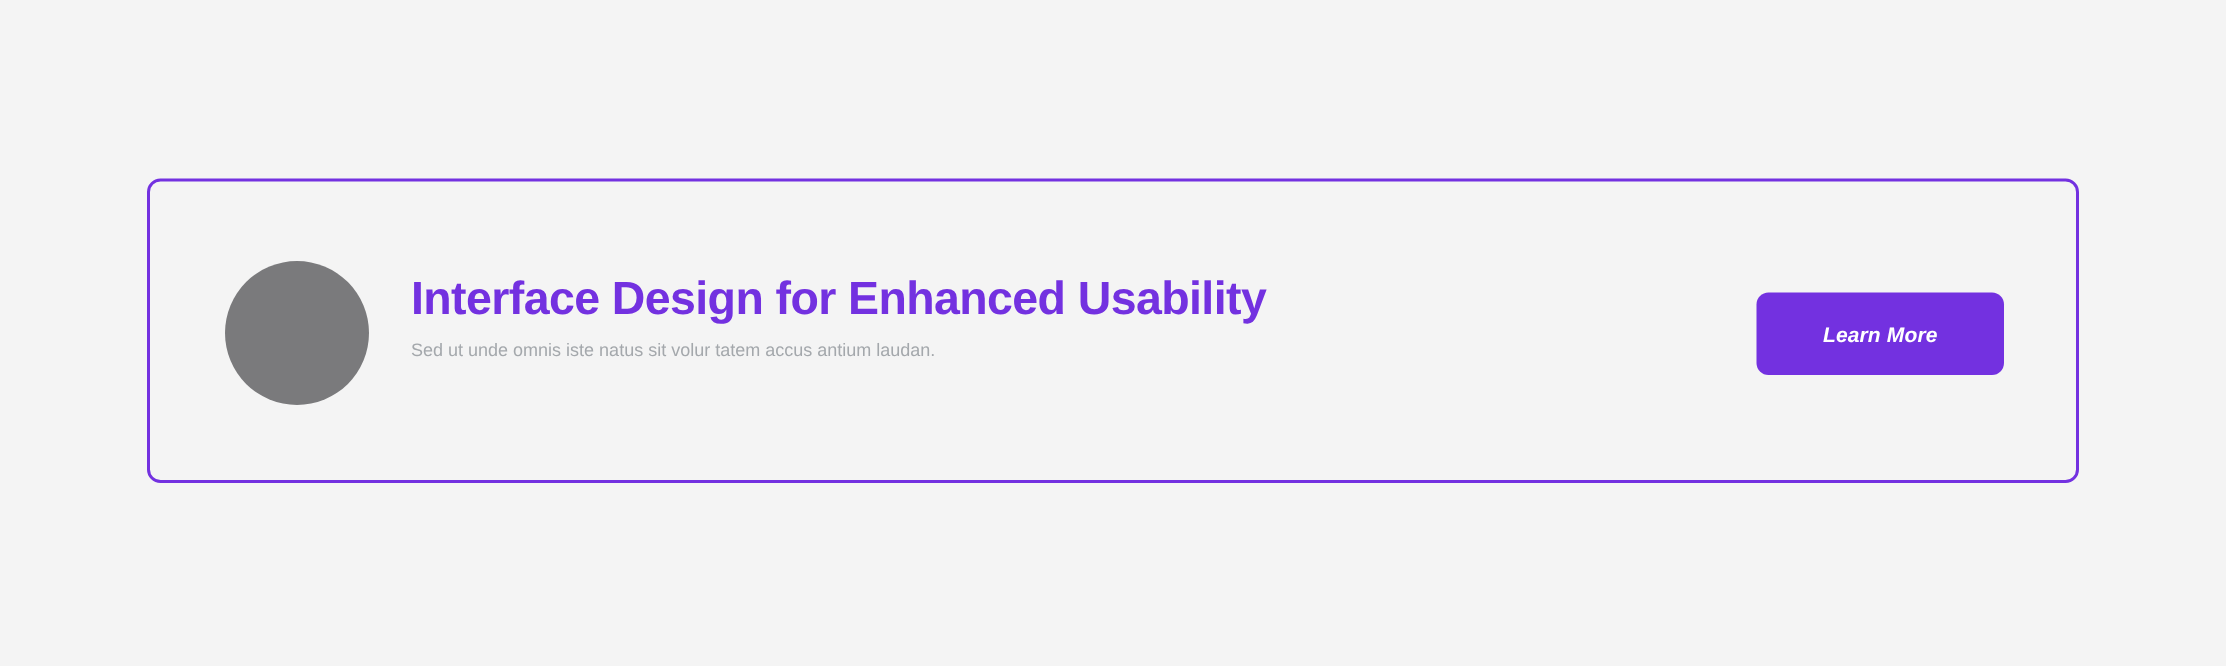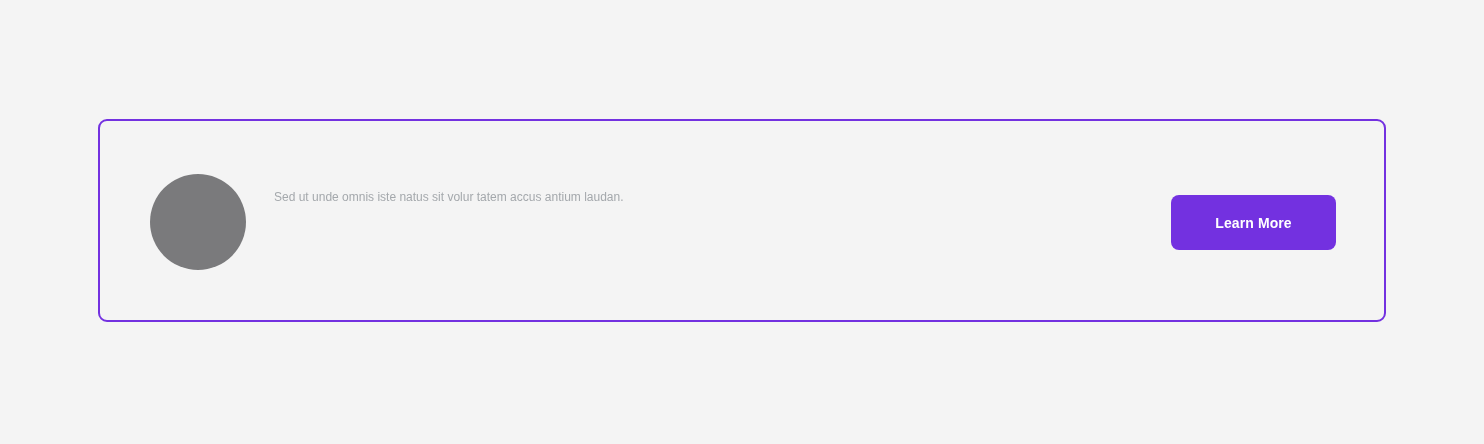--- a/index.html
+++ b/index.html
@@ -84,32 +84,34 @@
     color: #ffffff;
     font-family: "Liberation Sans", sans-serif;
     font-size: 14px;
     font-weight: 700;
     letter-spacing: 0.1px;
     cursor: pointer;
     display: flex;
     align-items: center;
     justify-content: center;
     padding: 0;
+    font-style: italic;
   }
 </style>
 </head>
 <body>
 
 <div class="page">
 
   <div class="promo-card">
 
     <div class="avatar"></div>
 
     <div class="card-text">
+      <h2 class="card-title">Interface Design for Enhanced Usability</h2>
       <p class="card-subtitle">Sed ut unde omnis iste natus sit volur tatem accus antium laudan.</p>
     </div>
 
     <button class="cta-button">Learn More</button>
 
   </div>
 
 </div>
 
 </body></html>

